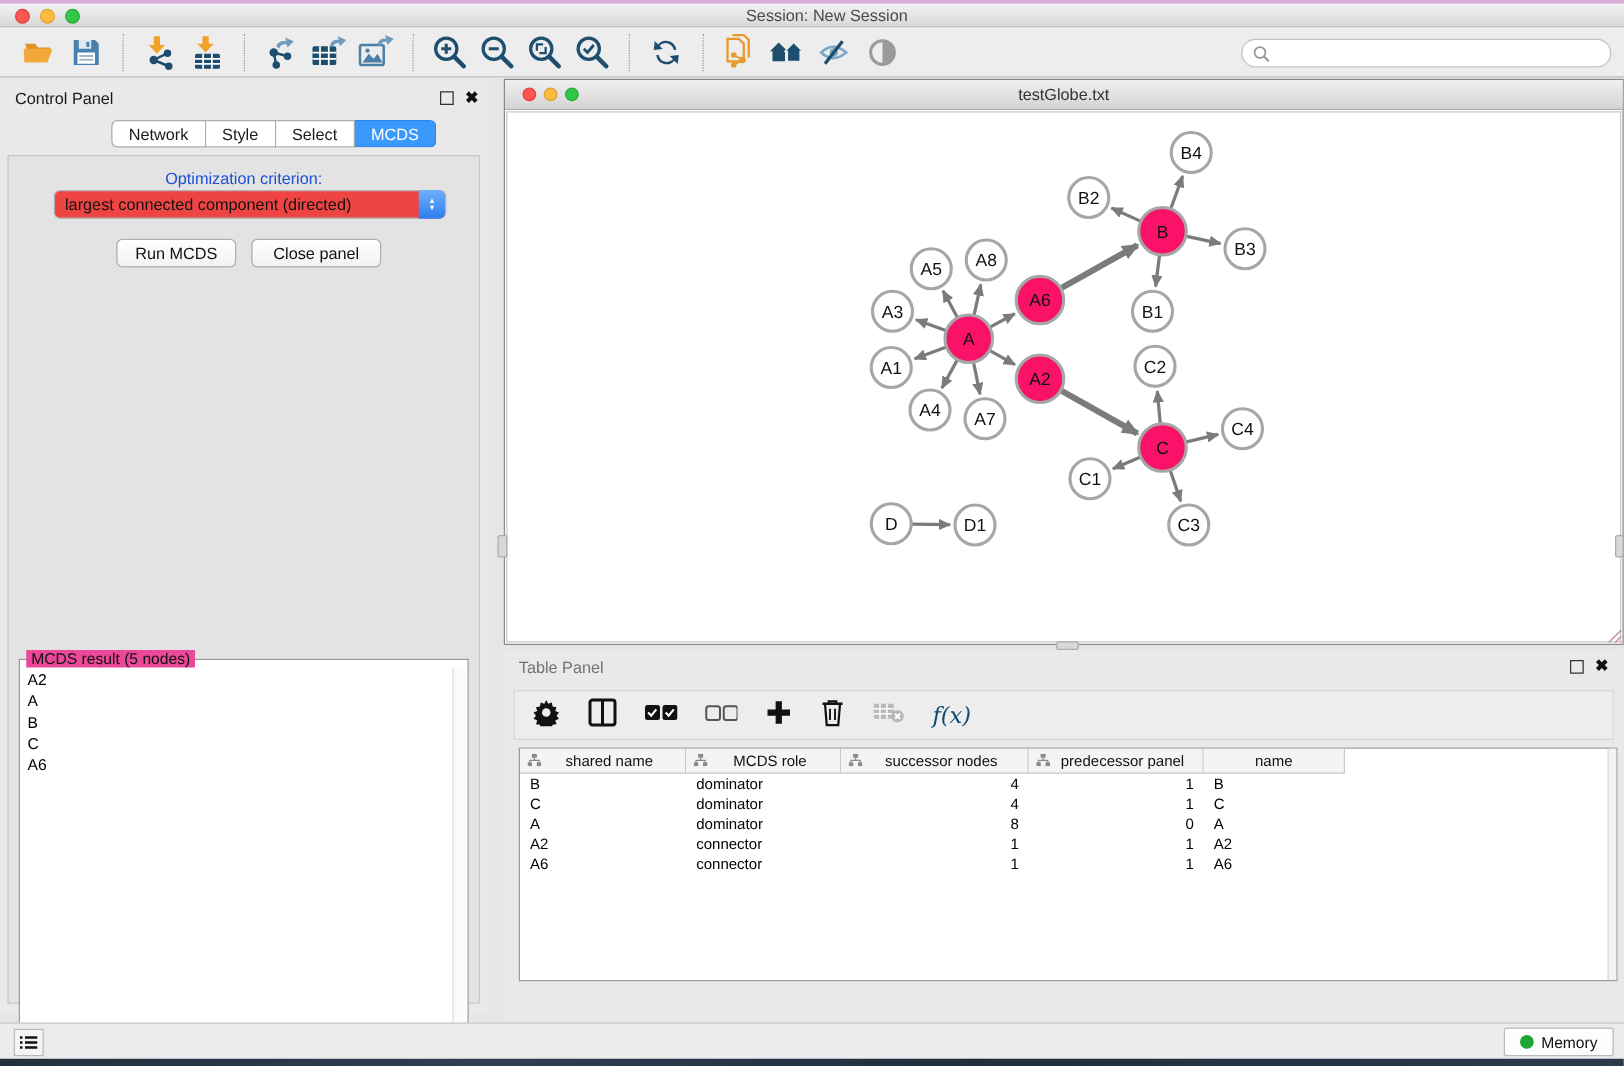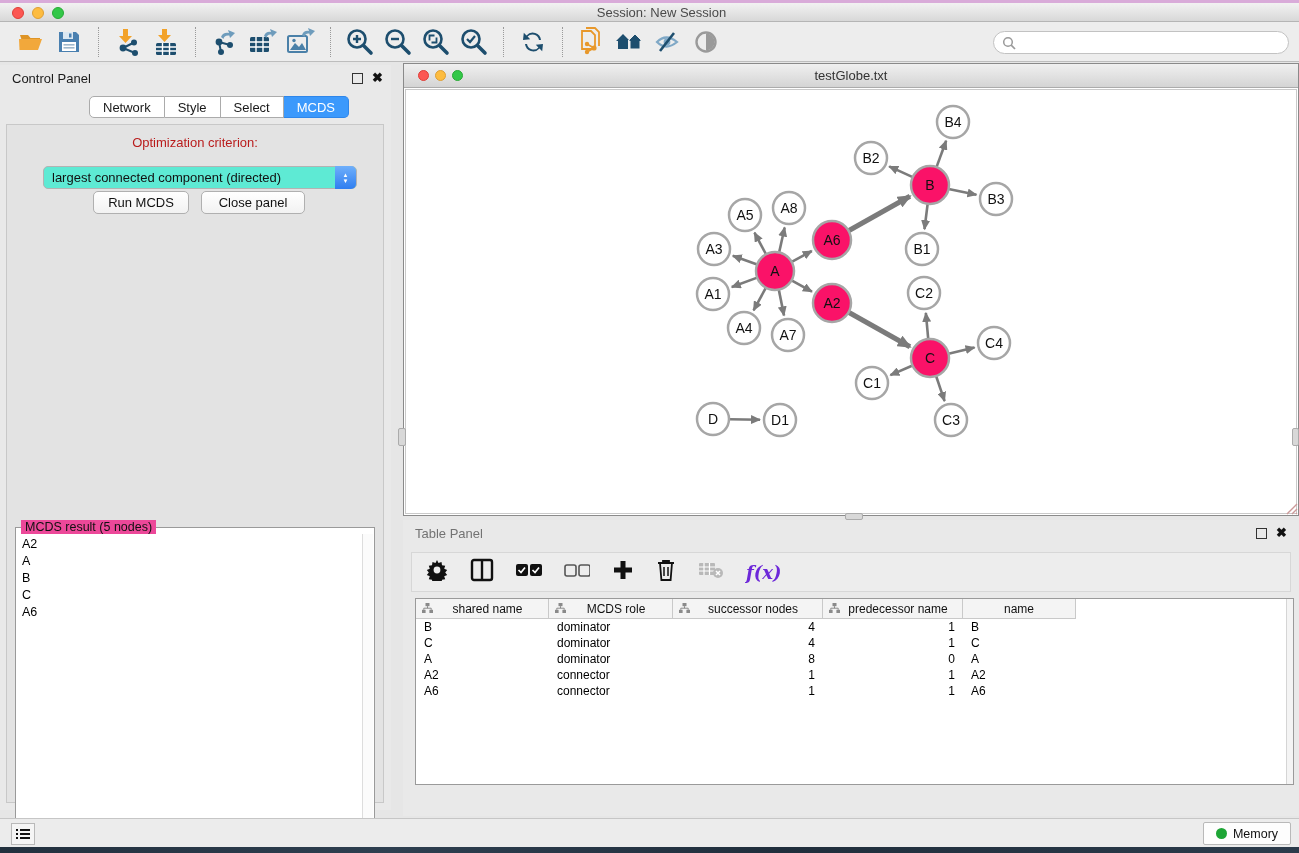--- a/index.html
+++ b/index.html
@@ -35,23 +35,23 @@
   .close-x { position:absolute; top:0px; font-size:13px; font-weight:bold; color:#111; }
   #cp-tabs { position:absolute; left:78px; top:31px; height:22px; display:flex;padding-left:11px; }
   .seg { border:1px solid #ABABAB; border-left:none; background:#fff; color:#1a1a1a;
     font-size:13px; padding:0 13px; display:flex; align-items:center; height:22px; }
   .seg.first { border-left:1px solid #ABABAB; border-radius:5px 0 0 5px; }
   .seg.last { border-radius:0 5px 5px 0; }
   .seg.selected { background:#3B99FC; border-color:#2E86EA; color:#fff; }
   #cp-content { position:absolute; left:6px; top:59px; width:378px; height:679px;
     background:#E3E3E3; border:1px solid #C8C8C8; }
   #opt-label { position:absolute; left:0; top:10px; width:100%; text-align:center;
-    font-size:13px; color:#b91c1c; }
-  #opt-select { position:absolute; left:36px; top:41px; width:314px; height:23px;
-    background:#5eead4; border:1px solid #B3B3B3; border-radius:5px;
+    font-size:13px; color:#1d4ed8; }
+  #opt-select { position:absolute; left:36px; top:27px; width:314px; height:23px;
+    background:#ef4444; border:1px solid #B3B3B3; border-radius:5px;
     display:flex; align-items:center; font-size:13px; color:#111; padding-left:8px; }
   #opt-stepper { position:absolute; right:0; top:-1px; width:21px; height:23px;
     background:linear-gradient(#6FAFFB,#2F7EF0); border-radius:0 5px 5px 0;
     display:flex; flex-direction:column; align-items:center; justify-content:center; color:#fff; }
   #opt-stepper span { font-size:6px; line-height:6px; }
   .mac-btn { position:absolute; height:23px; background:linear-gradient(#FFFFFF,#F2F2F2);
     border:1px solid #B0B0B0; border-radius:5px; font-size:13px; color:#111;
     display:flex; align-items:center; justify-content:center; }
   #run-btn  { left:86px; top:66px; width:96px; }
   #closep-btn { left:194px; top:66px; width:104px; }
@@ -77,21 +77,21 @@
   #net-resize { position:absolute; right:0px; bottom:0px; }
   .splitter-knob { position:absolute; background:#D8D8D8; border:1px solid #ABABAB; border-radius:2px; }
 
   
   #table-panel { left:403px; top:520px; width:896px; height:296px; background:#E9E9E9; }
   #tp-header { position:absolute; left:8px; top:5px; right:8px; height:18px; }
   #tp-header .ptitle { position:absolute; left:4px; top:1px; font-size:13px; color:#737373; }
   #tp-toolbar { position:absolute; left:8px; top:32px; right:8px; height:40px;
     background:#EDEDED; border:1px solid #D7D7D7; display:flex; align-items:center;
     padding-left:14px; gap:22px; }
-  #fx-label { font-size:18px; font-family:"DejaVu Serif", serif; font-style:italic; color:#6d28d9;font-weight:bold; }
+  #fx-label { font-size:18px; font-family:"DejaVu Serif", serif; font-style:italic; color:#0c4a6e; }
   #node-table { position:absolute; left:12px; top:78px; width:879px; height:187px;
     background:#ffffff; border:1px solid #9a9a9a; }
   #nt-scroll { position:absolute; right:0; top:0; width:7px; height:100%;
     background:#F4F4F4; border-left:1px solid #D5D5D5; }
   #nt-header { position:absolute; left:0; top:0; height:20px; display:flex; }
   .hcell { background:#F4F4F4; border-right:1px solid #C9C9C9; border-bottom:1px solid #C9C9C9;
     display:flex; align-items:center; font-size:12px; color:#111; }
   .hcell .hicon { margin:0 4px 0 6px; }
   .hcell .htext { flex:1; text-align:center; padding-right:10px; }
   .hcell.noicon .htext { padding:0; }
@@ -502,21 +502,21 @@
             </svg></span>
           <span class="htext">successor nodes</span>
         </div>
         <div class="hcell" style="width: 140px;">
           <span class="hicon"><svg width="11" height="10" viewBox="0 0 11 10">
               <rect x="3.5" y="0" width="4" height="3.2" fill="#8a8a8a"></rect>
               <rect x="0" y="6.8" width="3.6" height="3.2" fill="#8a8a8a"></rect>
               <rect x="7.4" y="6.8" width="3.6" height="3.2" fill="#8a8a8a"></rect>
               <path d="M5.5 3.2 v2 M1.8 6.8 v-1.6 h7.4 v1.6" stroke="#8a8a8a" fill="none" stroke-width="1"></path>
             </svg></span>
-          <span class="htext">predecessor name</span>
+          <span class="htext">predecessor panel</span>
         </div>
         <div class="hcell noicon" style="width: 113px;">
           <span class="htext">name</span>
         </div>
       </div>
     <div id="nt-rows">
         <div class="trow">
           <div class="tcell" style="width: 133px;">B</div>
           <div class="tcell" style="width: 124px;">dominator</div>
           <div class="tcell num" style="width: 150px;">4</div>

